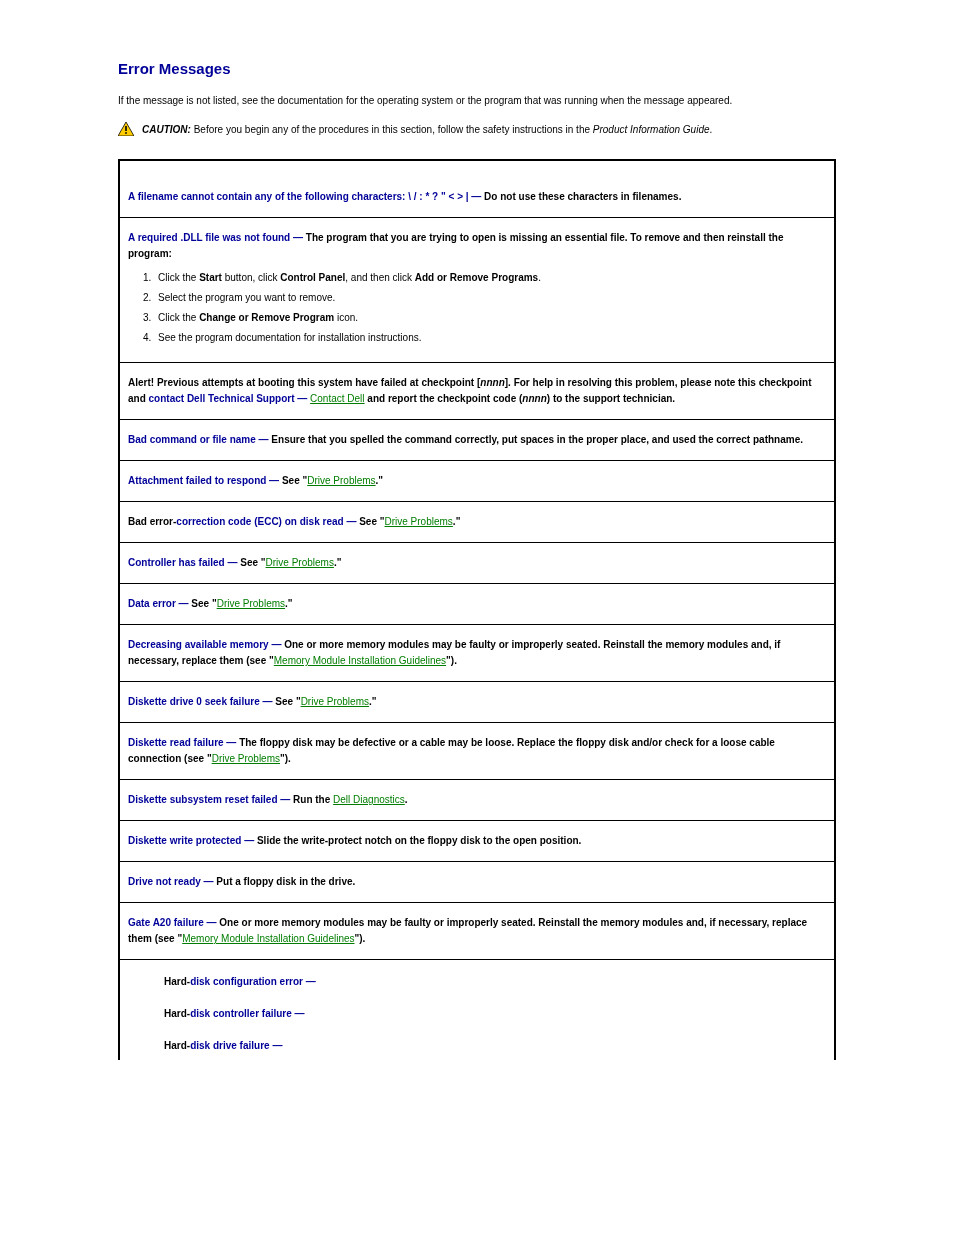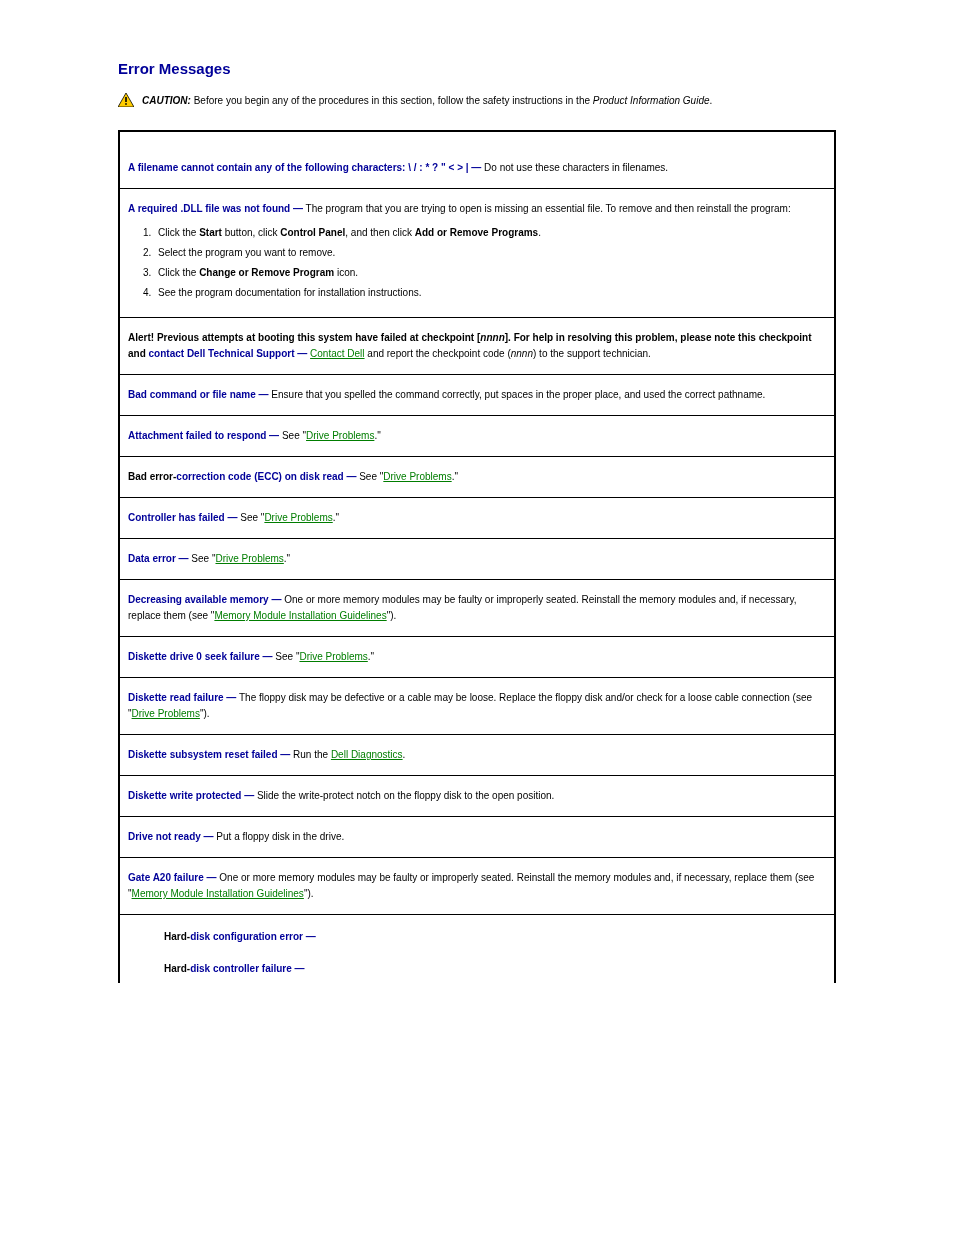--- a/index.html
+++ b/index.html
@@ -54,20 +54,21 @@
   }
   .row.first { padding-top: 28px; }
   .row .title {
     font-weight: bold;
     color: #000099;
     display: inline;
   }
   .row .body {
     display: inline;
     color: #000000;
+    font-weight: bold;
   }
   .row .link {
     color: #007d00;
     text-decoration: underline;
   }
   .row ol {
     margin: 8px 0 0 0;
     padding-left: 26px;
   }
   .row ol li {
@@ -80,20 +81,21 @@
     display: inline;
   }
   .row.noborder { border-bottom: none; padding-left: 44px; }
   .sub { padding-top: 10px; padding-bottom: 6px; }
 </style>
 </head>
 <body>
 
 <div class="page">
   <h2 class="section-title">Error Messages</h2>
+  <p class="intro">If the message is not listed, see the documentation for the operating system or the program that was running when the message appeared.</p>
 
   <div class="caution-row">
     <span class="caution-icon">
       <svg width="16" height="14" viewBox="0 0 16 14">
         <polygon points="8,0 16,14 0,14" fill="#ffcc00" stroke="#000000" stroke-width="0.8"></polygon>
         <rect x="7.2" y="4" width="1.6" height="5" fill="#000"></rect>
         <rect x="7.2" y="10.2" width="1.6" height="1.6" fill="#000"></rect>
       </svg>
     </span>
     <span class="caution-text">
@@ -170,15 +172,18 @@
     <div class="row">
       <span class="title">Gate A20 failure  —</span><span class="body">  One or more memory modules may be faulty or improperly seated. Reinstall the memory modules and, if necessary, replace them (see "</span><span class="link">Memory Module Installation Guidelines</span><span class="body">").</span>
     </div>
 
     <div class="row noborder sub" style="padding-top:14px;">
       <span class="prefix-black">Hard-</span><span class="title">disk configuration error  —</span>
     </div>
     <div class="row noborder sub">
       <span class="prefix-black">Hard-</span><span class="title">disk controller failure  —</span>
     </div>
+    <div class="row noborder sub">
+      <span class="prefix-black">Hard-</span><span class="title">disk drive failure  —</span>
+    </div>
 
   </div>
 </div>
 
 </body></html>

